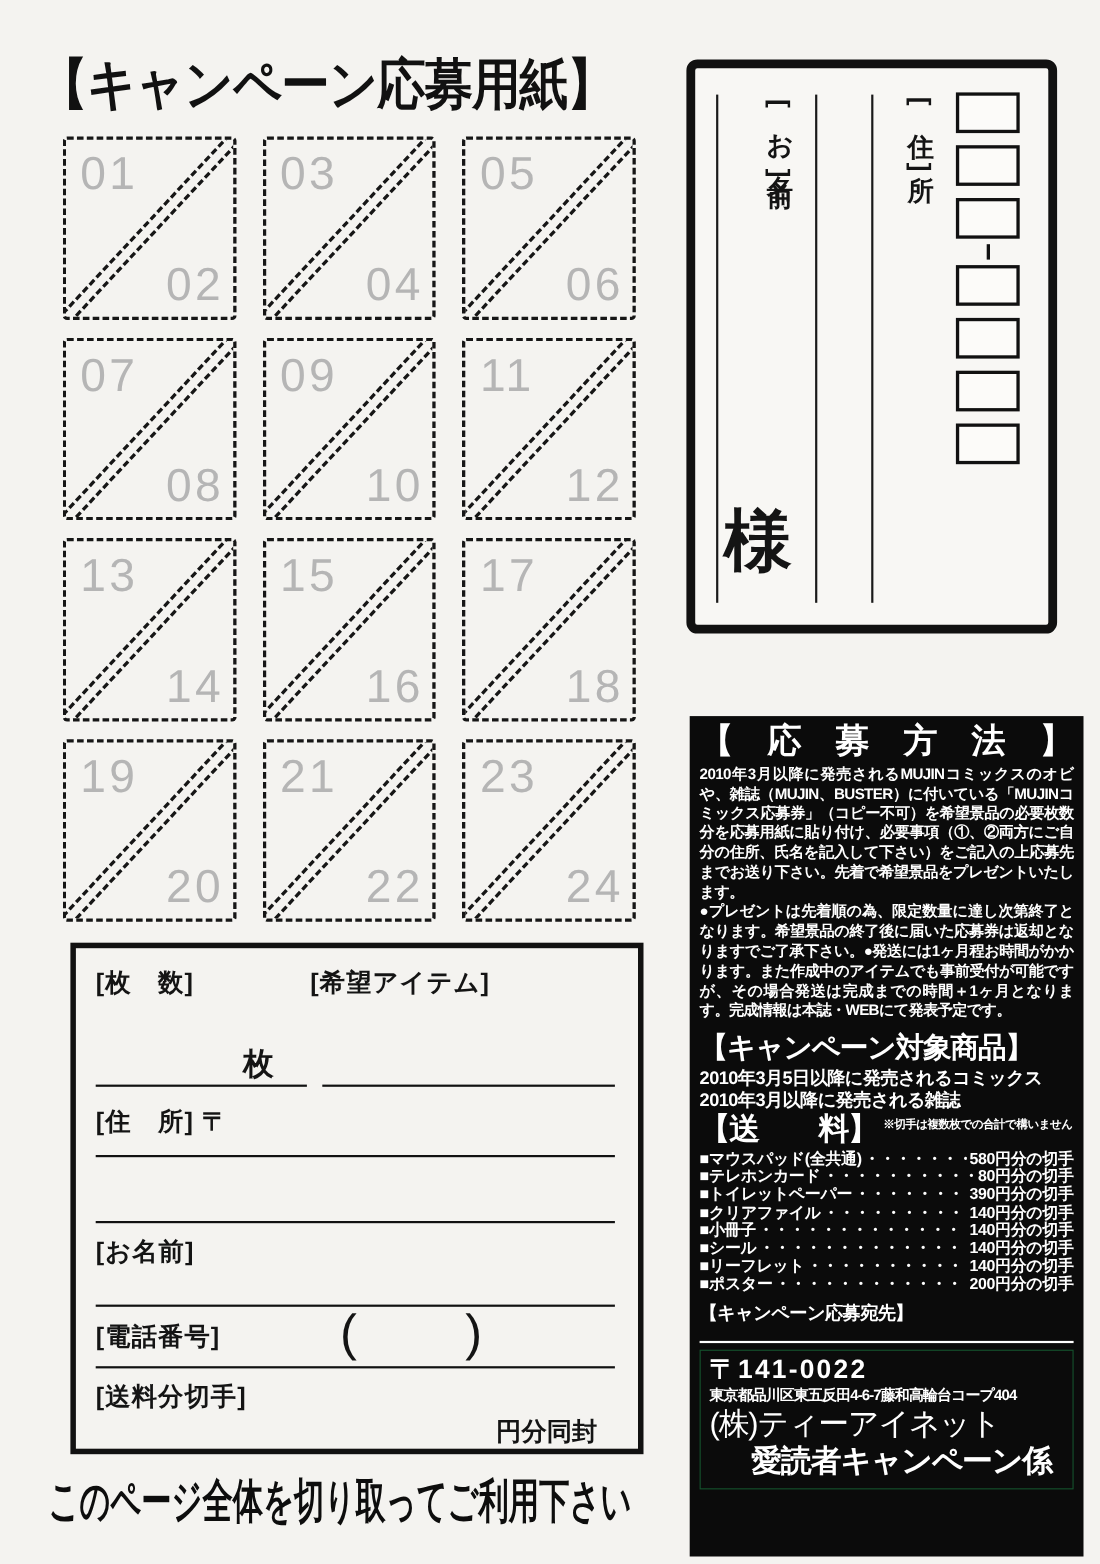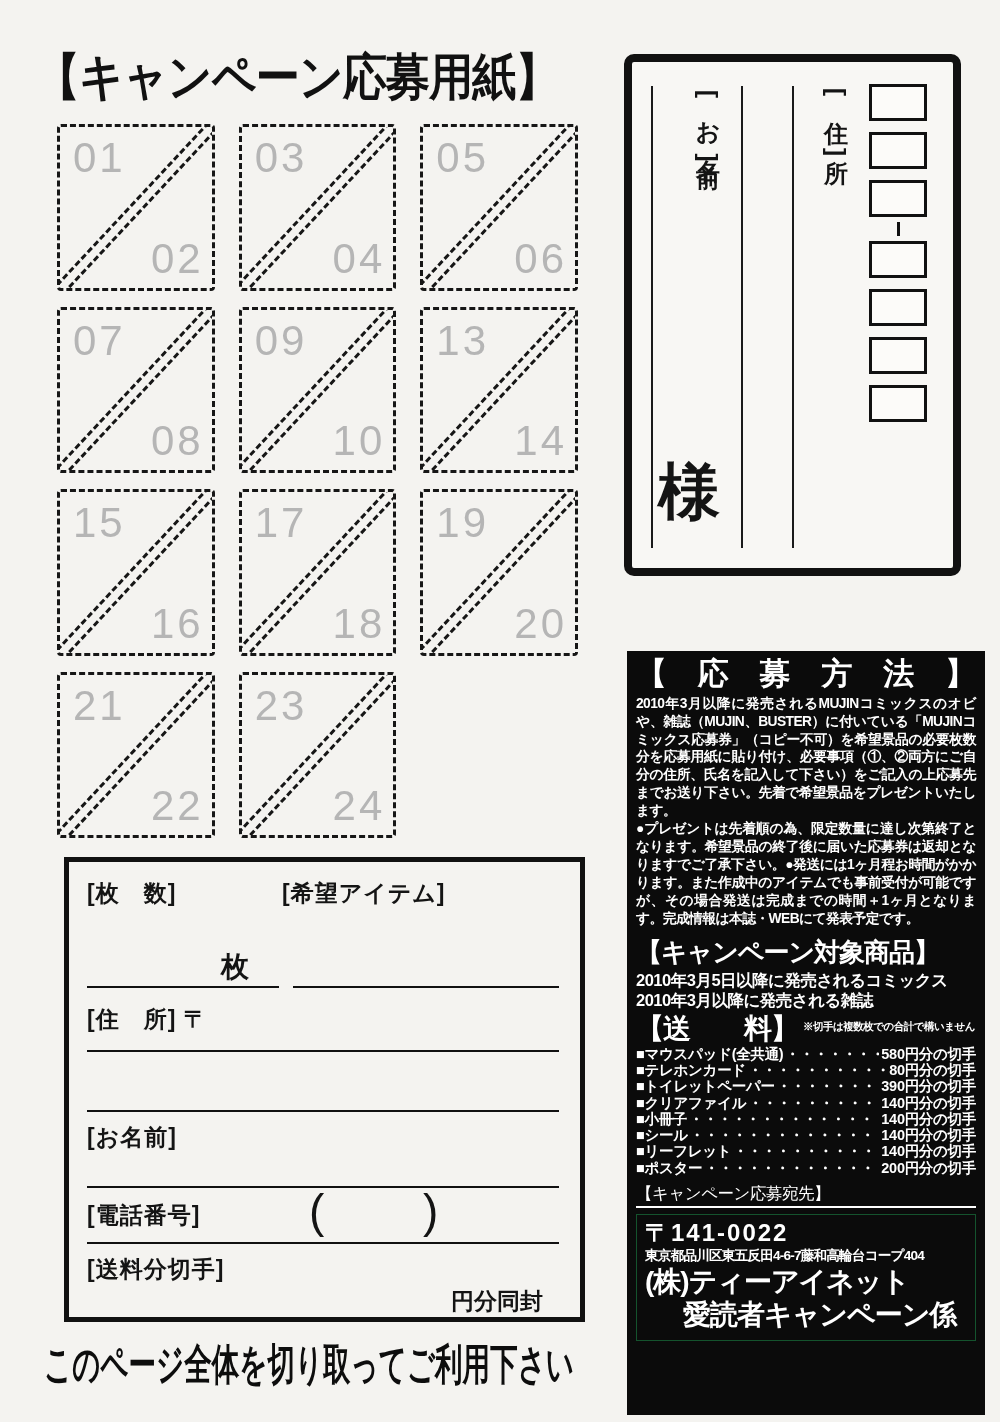--- a/index.html
+++ b/index.html
@@ -112,33 +112,33 @@
     padding:6px 9px 8px;
   }
   .method-heading { display:flex; justify-content:space-between; font-size:31px; font-weight:800; line-height:1.12; }
   .method-body { margin-top:3px; }
   .method-body .para {
     font-size:13.8px; font-weight:600; line-height:1.3;
     letter-spacing:-0.6px; text-align:justify;
   }
   .target-heading { margin-top:7px; font-size:26px; font-weight:800; letter-spacing:-1px; white-space:nowrap; }
   .target-line { font-size:16.5px; font-weight:700; line-height:1.22; letter-spacing:-0.5px; white-space:nowrap; }
-  .ship-header { display:flex; align-items:center; margin-top:5px; }
+  .ship-header { display:flex; align-items:flex-start; margin-top:5px;font-family:Liberation Mono, monospace; }
   .ship-heading { font-size:28px; font-weight:800; letter-spacing:-1px; line-height:1; }
   .ship-note { font-size:10.5px; font-weight:600; margin-left:5px; margin-bottom:3px; letter-spacing:-0.5px; white-space:nowrap; }
   .ship-list { margin-top:3px; }
   .ship-row { display:flex; align-items:baseline; font-size:14.5px; font-weight:700; line-height:1.12; letter-spacing:-0.3px; }
   .ship-name { white-space:nowrap; }
   .ship-dots { flex:1; overflow:hidden; white-space:nowrap; margin:0 2px; }
   .ship-price { white-space:nowrap; }
-  .dest-heading { margin-top:7px; font-size:16.5px; font-weight:400; letter-spacing:-0.5px; border-bottom:2px solid #fff; padding-bottom:1px; }
+  .dest-heading { margin-top:7px; font-size:16.5px; font-weight:700; letter-spacing:-0.5px; border-bottom:2px solid #fff; padding-bottom:14px; }
   .dest-box { border:1px solid #14532d; margin-top:6px; padding:3px 8px 8px; }
   .dest-postal { font-size:24px; font-weight:800; letter-spacing:2px; line-height:1.25; }
   .dest-street { font-size:13.6px; font-weight:700; letter-spacing:-0.8px; white-space:nowrap; line-height:1.25; }
-  .dest-company { font-size:28px; font-weight:700; letter-spacing:-1px; line-height:1.2; white-space:nowrap; }
+  .dest-company { font-size:28px; font-weight:400; letter-spacing:-1px; line-height:1.2; white-space:nowrap; }
   .dest-dept { font-size:28px; font-weight:900; letter-spacing:-1px; line-height:1.2; padding-left:38px; white-space:nowrap; }
 </style>
 </head>
 <body>
 
 <div class="abs" id="page-title">【キャンペーン応募用紙】</div>
 
 <div class="abs" id="ticket-grid">
   <div class="ticket">
       <span class="num-a">01</span>
@@ -152,20 +152,24 @@
       <span class="num-a">05</span>
       <span class="num-b">06</span>
     </div>
   <div class="ticket">
       <span class="num-a">07</span>
       <span class="num-b">08</span>
     </div>
   <div class="ticket">
       <span class="num-a">09</span>
       <span class="num-b">10</span>
+    </div>
+  <div class="ticket">
+      <span class="num-a">11</span>
+      <span class="num-b">12</span>
     </div>
   <div class="ticket">
       <span class="num-a">13</span>
       <span class="num-b">14</span>
     </div>
   <div class="ticket">
       <span class="num-a">15</span>
       <span class="num-b">16</span>
     </div>
   <div class="ticket">

